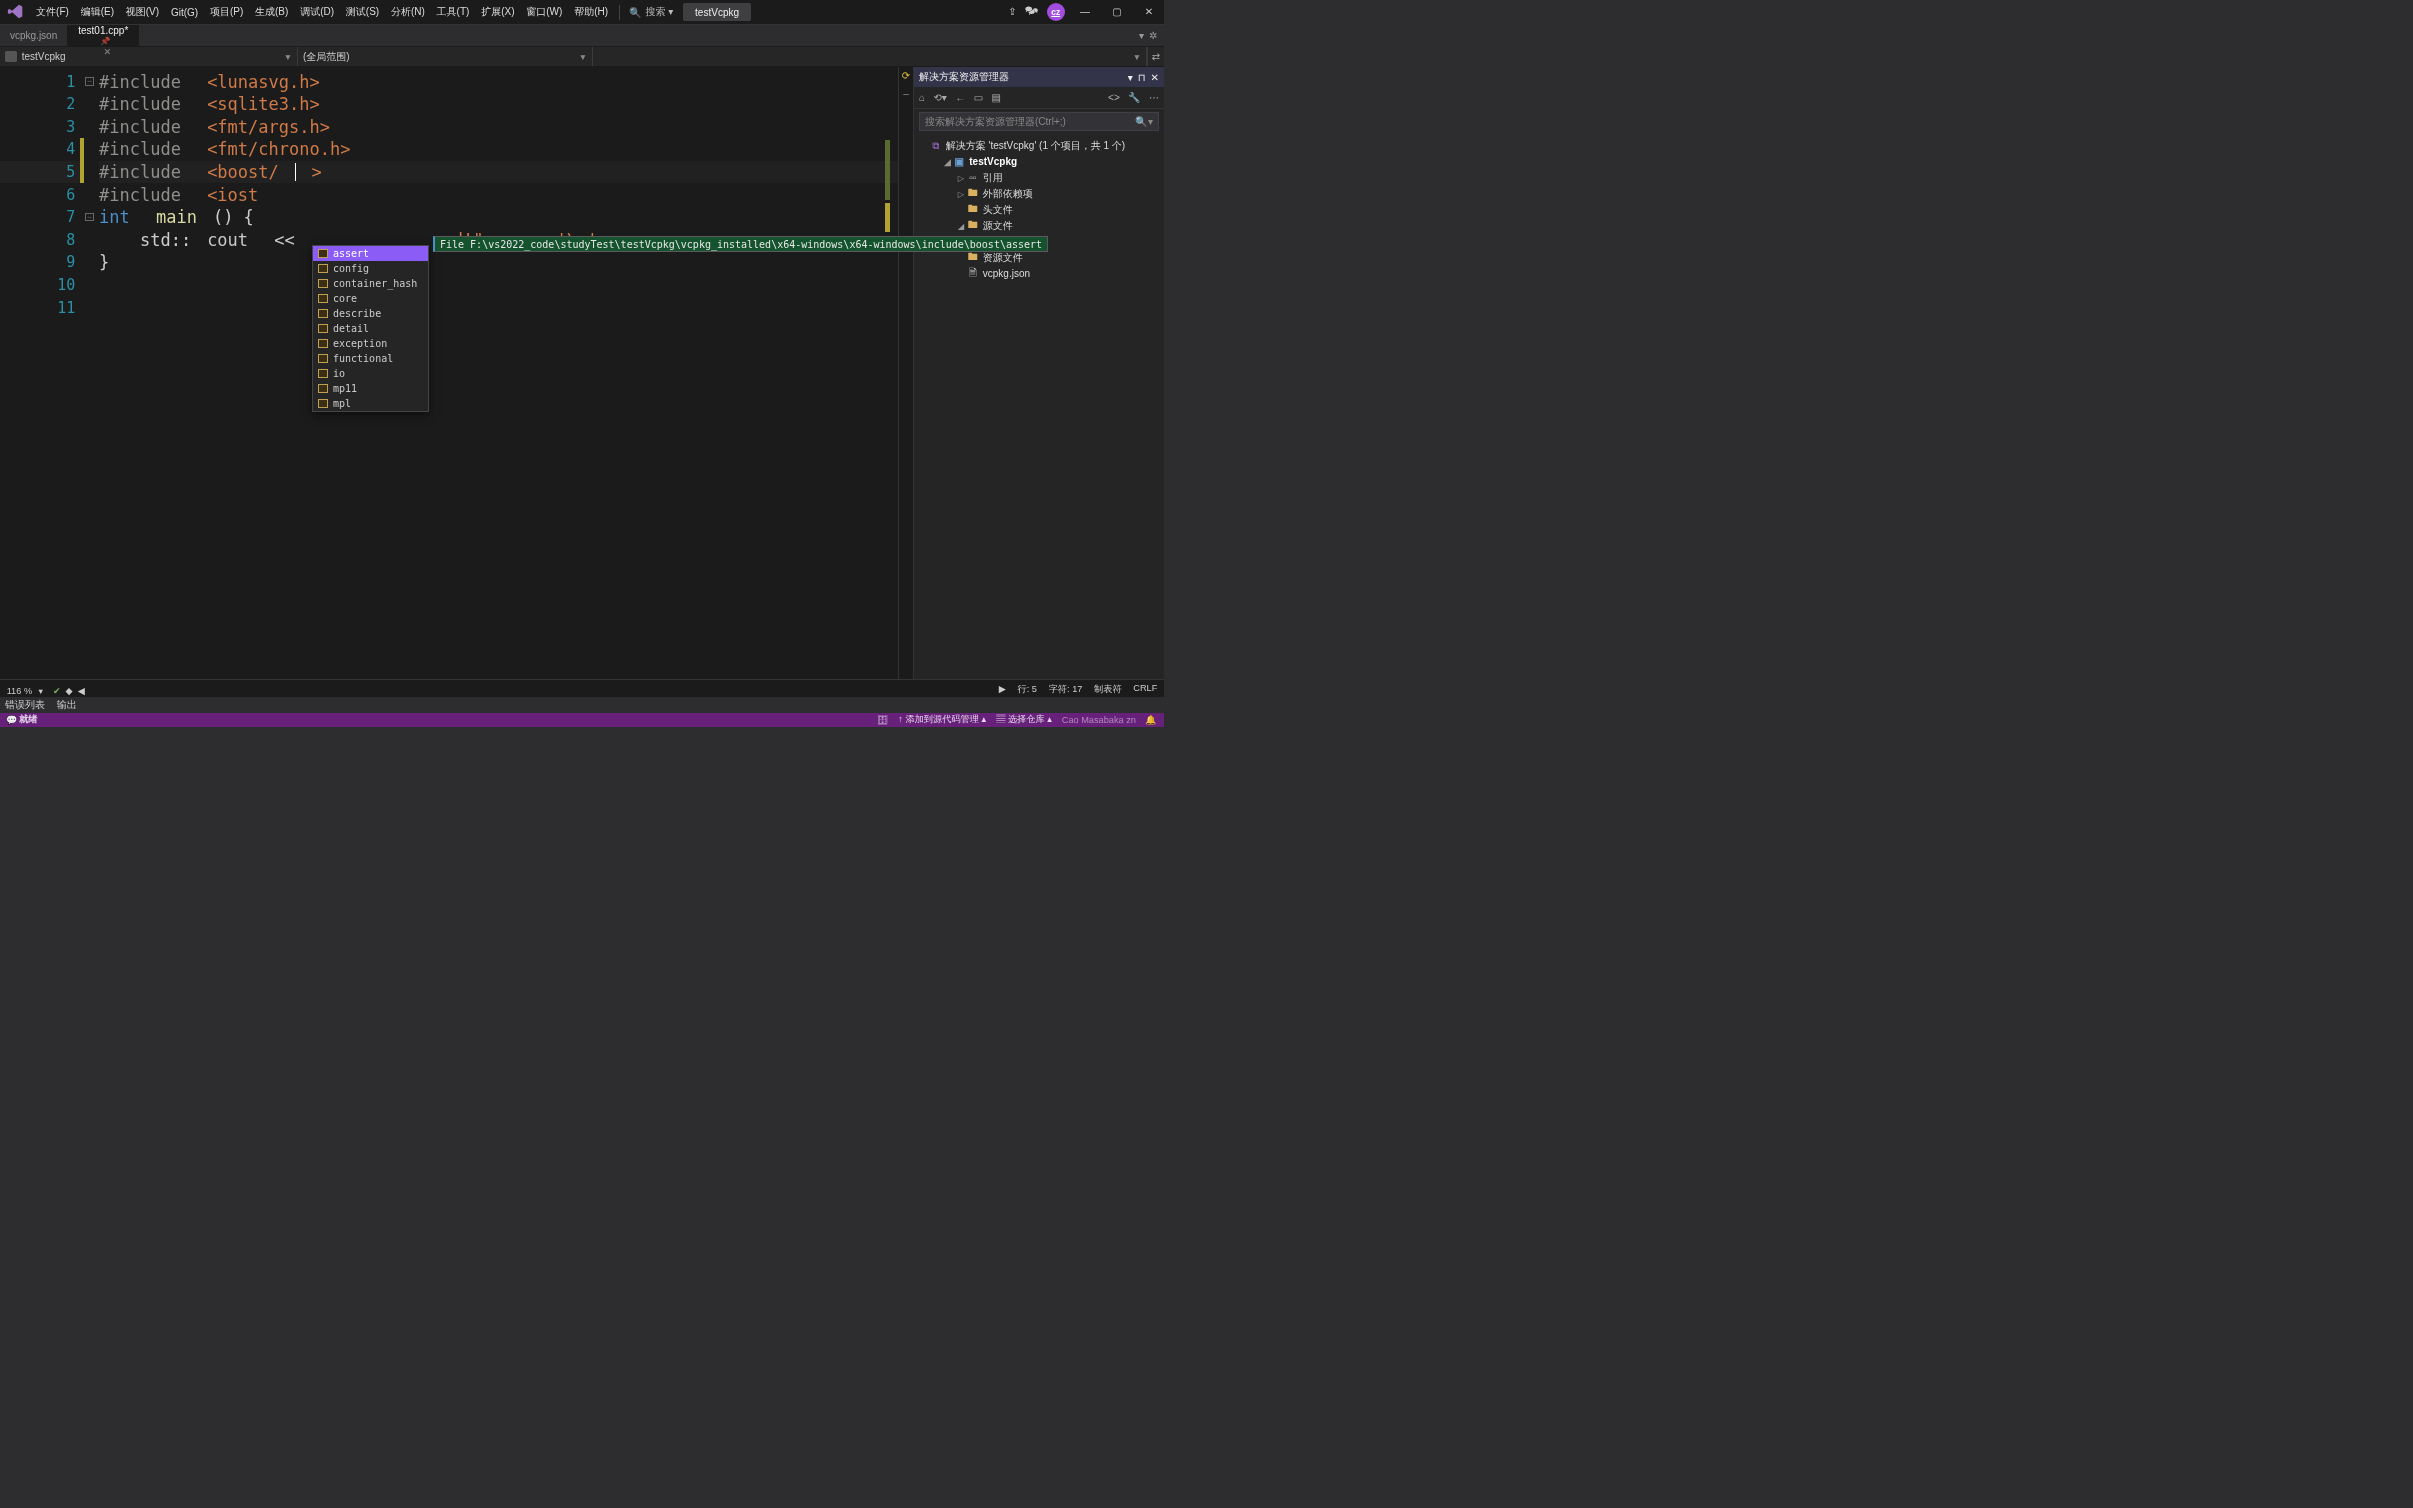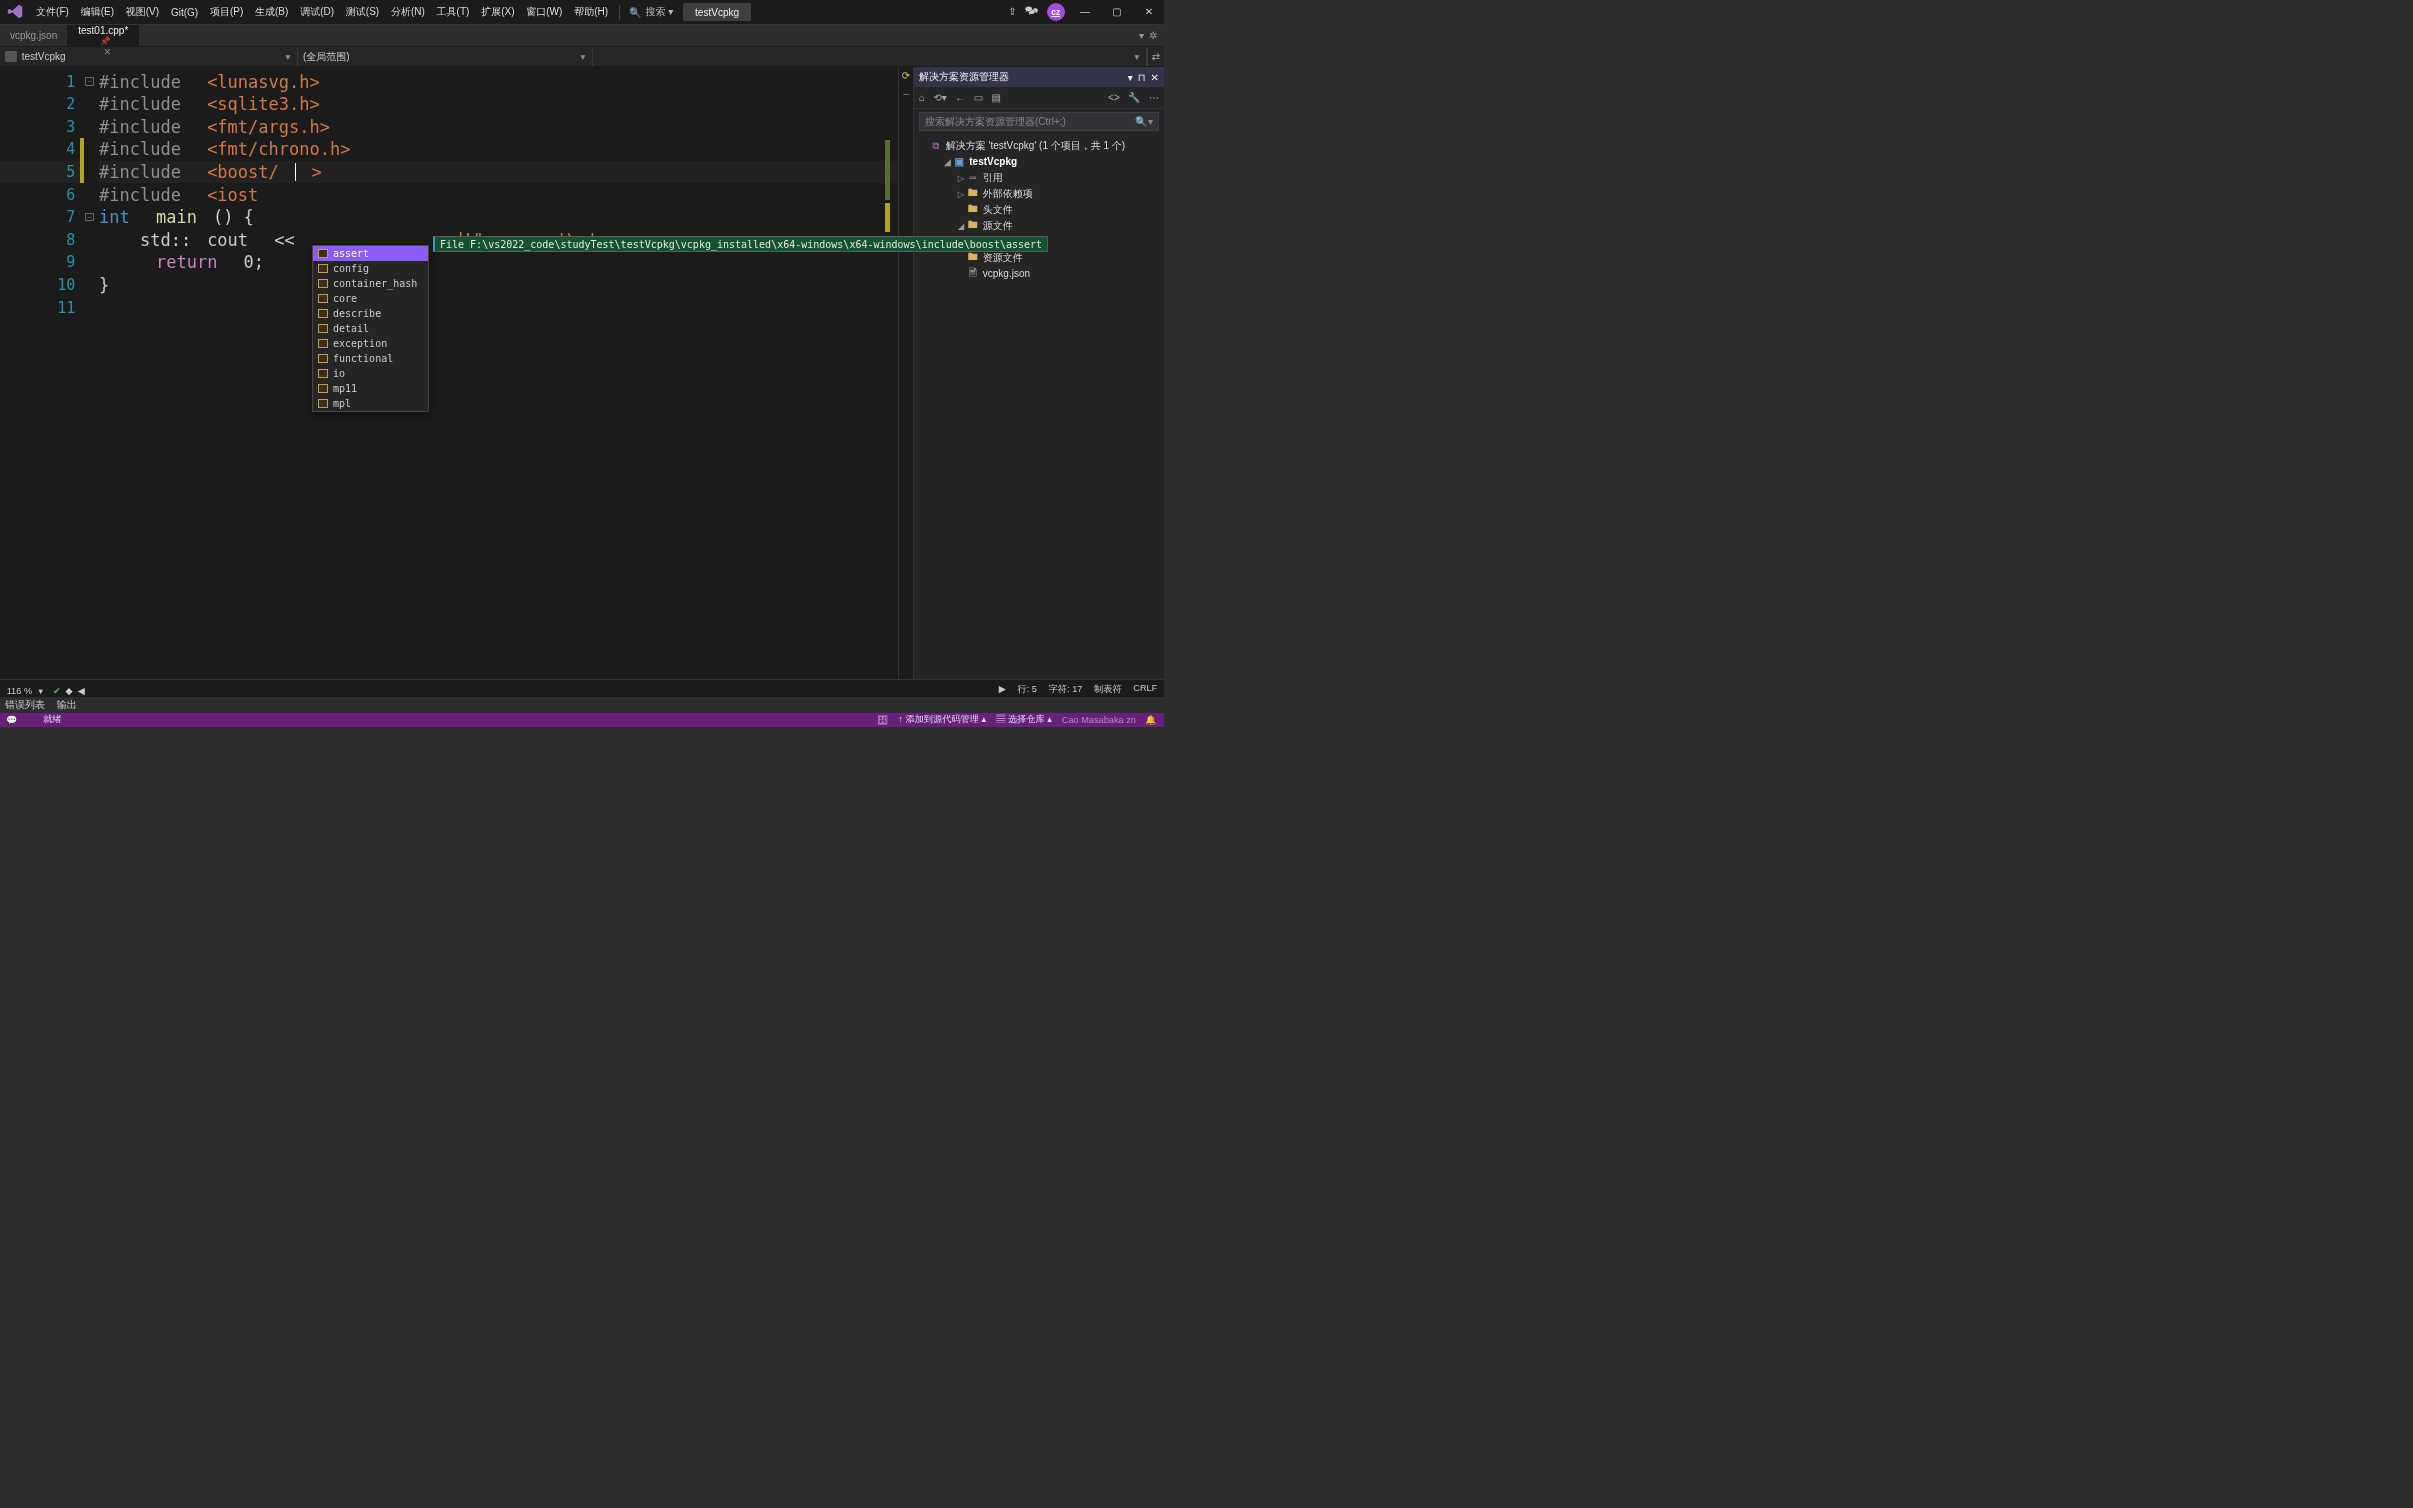--- a/index.html
+++ b/index.html
@@ -385,21 +385,20 @@
     </div>
     <div class="code">
       <div class="line"><span class="tok-pre">#include</span><span class="tok-inc"> &lt;lunasvg.h&gt;</span></div>
       <div class="line"><span class="tok-pre">#include</span><span class="tok-inc"> &lt;sqlite3.h&gt;</span></div>
       <div class="line"><span class="tok-pre">#include</span><span class="tok-inc"> &lt;fmt/args.h&gt;</span></div>
       <div class="line"><span class="tok-pre">#include</span><span class="tok-inc"> &lt;fmt/chrono.h&gt;</span></div>
       <div class="line current"><span class="tok-pre">#include</span><span class="tok-inc"> &lt;boost/</span><span class="caret"></span><span class="tok-inc">&gt;</span></div>
       <div class="line"><span class="tok-pre">#include</span><span class="tok-inc"> &lt;iost</span></div>
       <div class="line"><span class="tok-kw">int</span><span class="tok-fn"> main</span><span>() {</span></div>
       <div class="line"><span>    std::</span><span style="color:#c8c8c8">cout</span><span> &lt;&lt;</span><span style="width:126px;"></span><span class="tok-str">d!"</span><span> &lt;&lt; </span><span class="tok-str">'\n'</span><span>;</span></div>
-      <div class="line"><span>    </span><span style="color:#c586c0">return</span><span> 0;</span></div>
       <div class="line"><span>}</span></div>
       <div class="line"><span></span></div>
 
       <div class="intellisense">
         <div class="item sel">
             <span class="folder-ico"></span>
             <span>assert</span>
           </div>
         <div class="item">
             <span class="folder-ico"></span>
@@ -541,21 +540,21 @@
   </div>
 </div>
 
 <div class="bottom-tabs">
   <span>错误列表</span>
   <span>输出</span>
 </div>
 
 <div class="statusbar">
   <span class="ico">💬</span>
-  <span style="margin-left:25px;">就绪</span>
+  <span style="margin-left:1px;font-weight:bold;">就绪</span>
   <div class="right">
     <span class="ico">🗄</span>
     <span>↑ <span>添加到源代码管理 ▴</span></span>
     <span>▤ <span>选择仓库 ▴</span></span>
     <span style="opacity:.55;text-align:right;">Cao   Masabaka zn</span>
     <span class="ico">🔔</span>
   </div>
 </div>
 
 

